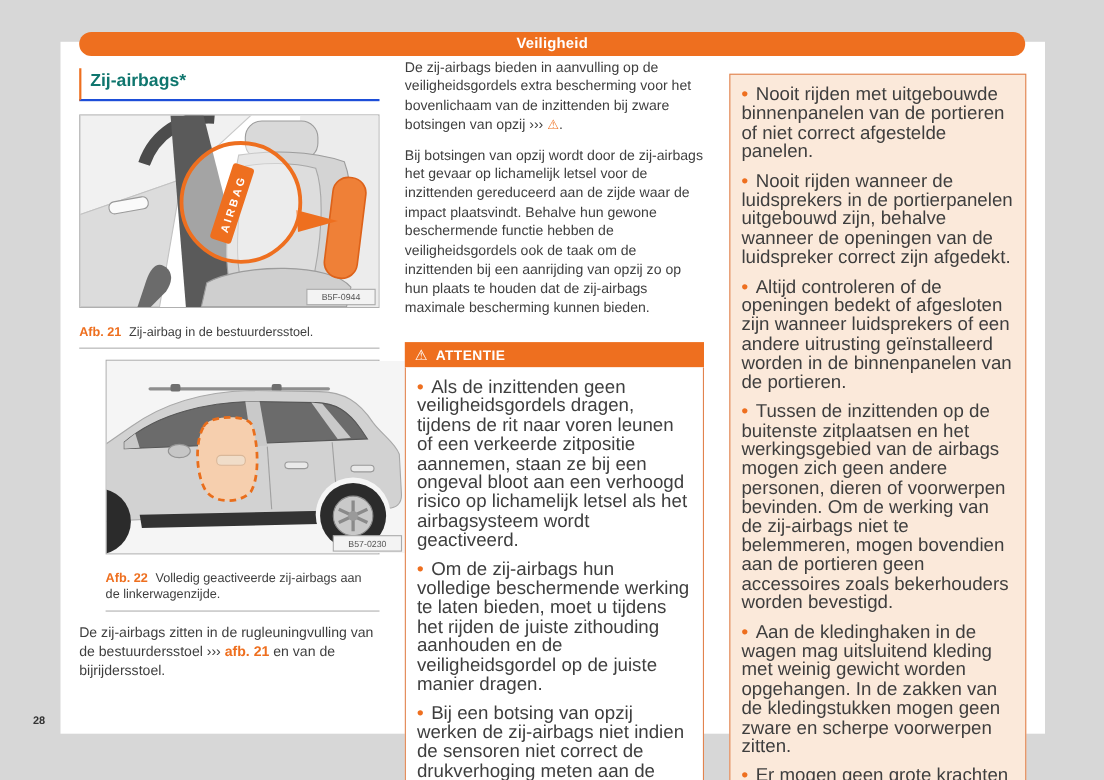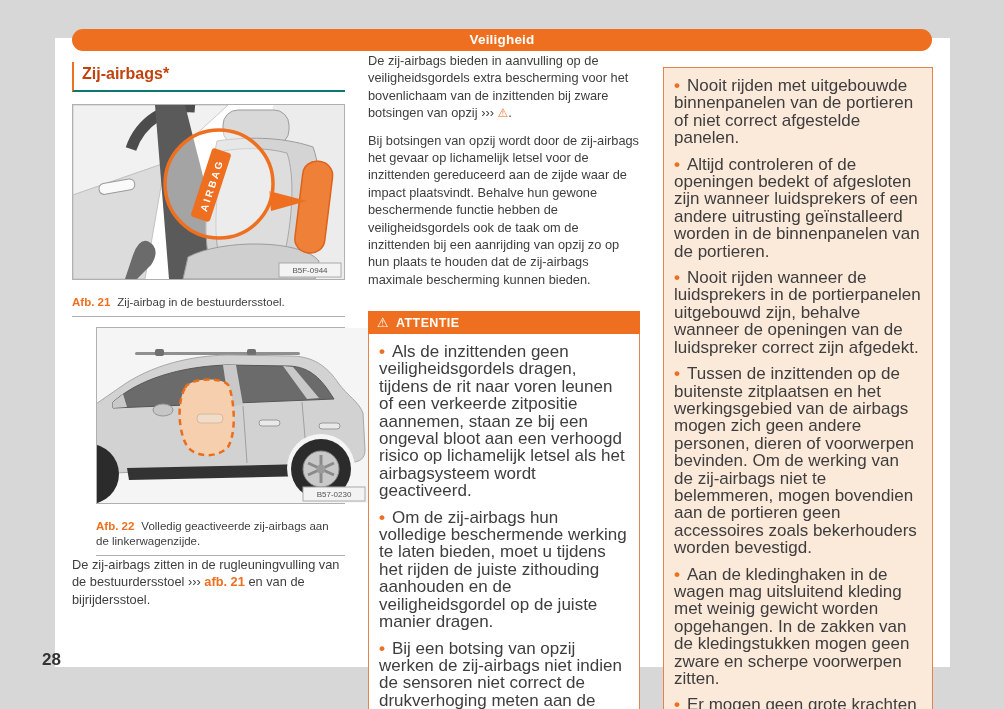--- a/index.html
+++ b/index.html
@@ -7,42 +7,42 @@
     position:relative;width:1004px;height:709px;background:#d7d7d7;overflow:hidden;
     font-family:"Liberation Sans","DejaVu Sans",sans-serif;color:#3e3e3e;
   }
   .page{position:absolute;left:55px;top:38px;width:895px;height:629px;background:#ffffff;}
   .header-bar{
     position:absolute;left:72px;top:29px;width:860px;height:22px;background:#ee6f1f;
     color:#ffffff;font-weight:bold;font-size:13.5px;text-align:center;line-height:22px;
     letter-spacing:.2px;
     border-radius:11px;
   }
-  .page-number{position:absolute;left:42px;top:650px;font-weight:bold;font-size:17px;color:#333;}
+  .page-number{position:absolute;left:30px;top:650px;font-weight:bold;font-size:10px;color:#333;}
 
   
   .col-left{position:absolute;left:72px;top:62px;width:273px;}
   .col-mid{position:absolute;left:368px;top:52px;width:272px;}
 
   .heading{
-    font-size:16px;font-weight:bold;color:#c2410c;
-    border-left:2px solid #ee6f1f;border-bottom:2px solid #0f766e;
+    font-size:16px;font-weight:bold;color:#0f766e;
+    border-left:2px solid #ee6f1f;border-bottom:2px solid #1d4ed8;
     padding:3px 0 7px 8px;
   }
 
   .figure{margin-top:12px;}
   .fig-img{border:1px solid #b0b0b0;background:#fff;font-size:0;}
   .fig-caption{
     font-size:11.5px;line-height:15px;color:#3e3e3e;
     padding:15px 2px 6px 0;border-bottom:1px solid #b0b0b0;
   }
   .fig-label{color:#ee6f1f;font-weight:bold;margin-right:7px;}
 
   p.body{font-size:12.8px;line-height:17.4px;margin:0 0 9px 0;}
-  .col-left p.body:first-of-type{}
+  .col-left p.body:first-of-type{margin-top:10px;}
   .ref-arrows{color:#3e3e3e;}
   .ref-link{color:#ee6f1f;font-weight:bold;}
   .tri-inline{color:#ee6f1f;font-size:12px;}
 
   
   .attentie-box{position:absolute;left:368px;top:311px;width:272px;}
   .attentie-head{
     display:flex;align-items:center;gap:7px;background:#ee6f1f;color:#fff;
     font-weight:bold;font-size:12.5px;padding:4px 9px;height:15px;letter-spacing:.4px;
   }
@@ -195,21 +195,21 @@
     </div>
     <div class="attentie-body">
       <p class="bullet"><span class="dot"></span><span>Als de inzittenden geen veiligheidsgordels dragen, tijdens de rit naar voren leunen of een verkeerde zitpositie aannemen, staan ze bij een ongeval bloot aan een verhoogd risico op lichamelijk letsel als het airbagsysteem wordt geactiveerd.</span></p>
       <p class="bullet"><span class="dot"></span><span>Om de zij-airbags hun volledige beschermende werking te laten bieden, moet u tijdens het rijden de juiste zithouding aanhouden en de veiligheidsgordel op de juiste manier dragen.</span></p>
       <p class="bullet"><span class="dot"></span><span>Bij een botsing van opzij werken de zij-airbags niet indien de sensoren niet correct de drukverhoging meten aan de binnenzijde van de portieren, wanneer de lucht naar buiten komt via de zones met gaten of openingen in het paneel van het portier.</span></p>
     </div>
   </div>
 
   <div class="right-box">
     <p class="bullet"><span class="dot"></span><span>Nooit rijden met uitgebouwde binnenpanelen van de portieren of niet correct afgestelde panelen.</span></p>
+    <p class="bullet"><span class="dot"></span><span>Nooit rijden wanneer de luidsprekers in de portierpanelen uitgebouwd zijn, behalve wanneer de openingen van de luidspreker correct zijn afgedekt.</span></p>
     <p class="bullet"><span class="dot"></span><span>Altijd controleren of de openingen bedekt of afgesloten zijn wanneer luidsprekers of een andere uitrusting geïnstalleerd worden in de binnenpanelen van de portieren.</span></p>
-    <p class="bullet"><span class="dot"></span><span>Nooit rijden wanneer de luidsprekers in de portierpanelen uitgebouwd zijn, behalve wanneer de openingen van de luidspreker correct zijn afgedekt.</span></p>
     <p class="bullet"><span class="dot"></span><span>Tussen de inzittenden op de buitenste zitplaatsen en het werkingsgebied van de airbags mogen zich geen andere personen, dieren of voorwerpen bevinden. Om de werking van de zij-airbags niet te belemmeren, mogen bovendien aan de portieren geen accessoires zoals bekerhouders worden bevestigd.</span></p>
     <p class="bullet"><span class="dot"></span><span>Aan de kledinghaken in de wagen mag uitsluitend kleding met weinig gewicht worden opgehangen. In de zakken van de kledingstukken mogen geen zware en scherpe voorwerpen zitten.</span></p>
     <p class="bullet"><span class="dot"></span><span>Er mogen geen grote krachten (zoals krachtig stoten of trappen) op de zijkanten van de rugleuningen worden uitgeoefend omdat anders het systeem kan worden beschadigd. De zij-airbags zouden in dit geval niet worden geactiveerd!</span></p>
   </div>
 
   <div class="page-number">28</div>
 </div>
 
 </body></html>

